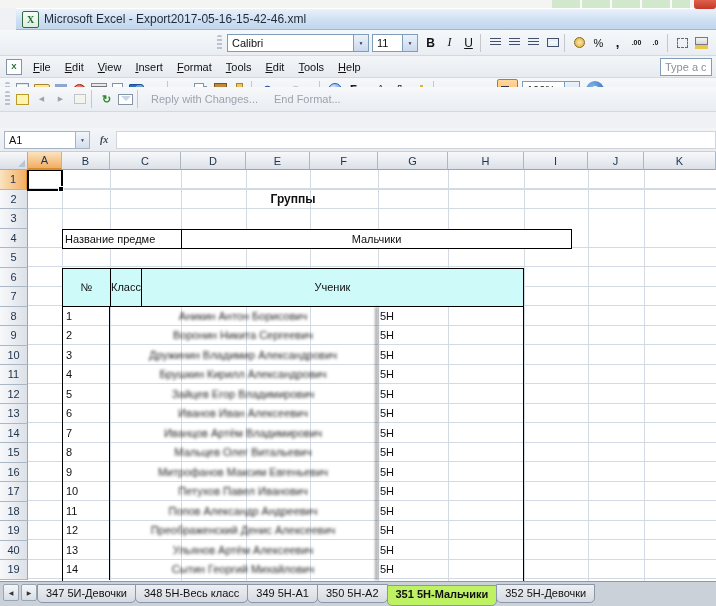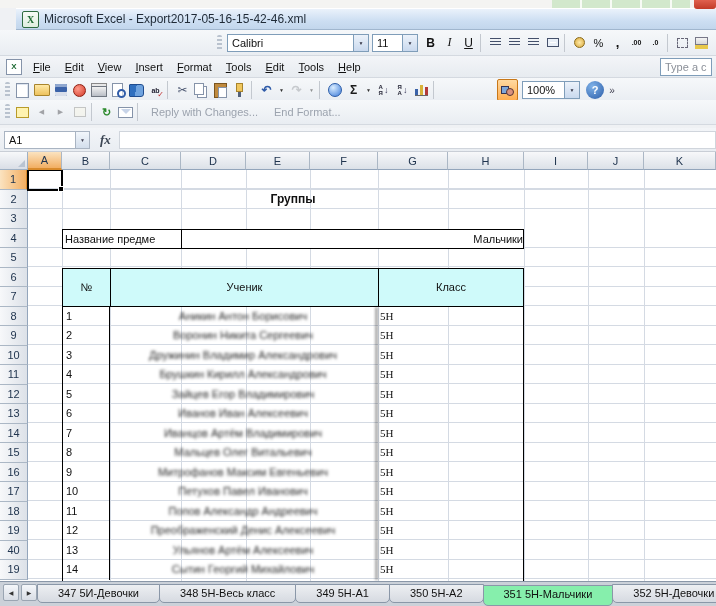--- a/index.html
+++ b/index.html
@@ -22,21 +22,21 @@
     background:linear-gradient(#F6FBF6,#DFEEDF);border:1px solid #2E6B40;border-radius:2px;}
   .xl-icon::before{content:"X";color:#1E6B34;font-weight:bold;font-size:10px;font-family:"Liberation Serif",serif;}
   .title-text{font-size:12px;color:#1F2A36;white-space:nowrap;}
 
   
   .bar{position:absolute;left:0;width:716px;display:flex;align-items:center;box-sizing:border-box;
     background:linear-gradient(#F6F8FA,#E9EDF2);border-bottom:1px solid #D4D9E0;}
   #fmtbar{top:30px;height:26px;}
   #menubar{top:56px;height:22px;background:linear-gradient(#F3F5F8,#E7EBF0);padding:0 4px;}
   #stdbar{top:78px;height:25px;padding-left:2px;}
-  #revbar{top:100px;height:25px;padding-left:2px;}
+  #revbar{top:87px;height:25px;padding-left:2px;}
   .grip{width:5px;height:16px;margin:0 3px;flex:0 0 auto;
     background:repeating-linear-gradient(to bottom,#B9C2CE 0 2px,transparent 2px 4px);border-radius:2px;}
   .lead{width:214px;flex:0 0 auto;}
   .repeat{display:contents;}
 
   .tbtn{min-width:19px;height:20px;display:flex;align-items:center;justify-content:center;
     border-radius:2px;flex:0 0 auto;position:relative;cursor:default;}
   .tbtn .g{pointer-events:none;}
   .tbtn.sep{min-width:3px;width:3px;height:18px;border-left:1px solid #C3C8CF;margin:0 2px;border-radius:0;}
   .tbtn.dd{min-width:11px;width:11px;}
@@ -144,21 +144,21 @@
 
   
   #fxbar{position:absolute;left:0;top:128px;width:716px;height:24px;display:flex;align-items:center;
     background:linear-gradient(#F3F5F8,#E9EDF2);border-bottom:1px solid #C9CED6;box-sizing:border-box;}
   .namebox{width:72px;height:18px;background:#fff;border:1px solid #A9B4C2;display:flex;align-items:center;
     padding-left:4px;box-sizing:border-box;margin-left:4px;}
   .nb-dd{width:14px;height:18px;border:1px solid #A9B4C2;border-left:none;box-sizing:border-box;
     background:linear-gradient(#F2F6FB,#D3DEEC);display:flex;align-items:center;justify-content:center;}
   .nb-dd::before{content:"▼";font-size:5px;color:#445;}
   .fx{margin:0 8px 0 10px;font-family:"Liberation Serif",serif;font-style:italic;font-weight:bold;
-    color:#3C4654;font-size:13px;}
+    color:#3C4654;font-size:10px;}
   .fxinput{flex:1;height:18px;background:#fff;border:1px solid #D0D5DC;box-sizing:border-box;}
 
   
   #colhdr{position:absolute;left:0;top:152px;width:716px;height:18px;display:flex;}
   .corner{width:28px;height:18px;box-sizing:border-box;flex:0 0 auto;position:relative;
     background:linear-gradient(#F7F8FA,#D9DEE6);border-right:1px solid #9EB0C4;border-bottom:1px solid #9EB0C4;}
   .corner::before{content:"";position:absolute;right:2px;bottom:2px;
     border-left:7px solid transparent;border-bottom:7px solid #B9C4D2;}
   .ch{height:18px;display:flex;align-items:center;justify-content:center;box-sizing:border-box;
     background:linear-gradient(#F7F8FA,#DCE1E8);border-right:1px solid #ABB7C5;border-bottom:1px solid #93A5BB;
@@ -174,52 +174,52 @@
   .rh.sel{background:linear-gradient(90deg,#FBE3C0,#F2AE62);border-right:2px solid #D98A2B;}
   #canvas{position:relative;flex:1;
     background:repeating-linear-gradient(to bottom,transparent 0 18.5px,#D4DAE3 18.5px 19.5px);}
   .vgl{position:absolute;top:0;bottom:0;width:1px;background:#D4DAE3;}
 
   
   .grp-title{position:absolute;left:34px;top:19.5px;width:462px;height:19.5px;line-height:19px;
     text-align:center;font-weight:bold;font-size:12px;}
   .subj{position:absolute;left:34px;top:58.5px;width:120px;height:20px;border:1px solid #000;
     box-sizing:border-box;background:#fff;line-height:18px;padding-left:2px;overflow:hidden;white-space:nowrap;}
-  .grpname{position:absolute;left:153px;top:58.5px;width:343px;height:20px;border:1px solid #000;
-    box-sizing:border-box;background:#fff;text-align:right;line-height:18px;}
+  .grpname{position:absolute;left:153px;top:58.5px;width:391px;height:20px;border:1px solid #000;
+    box-sizing:border-box;background:#fff;text-align:center;line-height:18px;}
   .thead{position:absolute;left:34px;top:97.5px;width:462px;height:39px;display:flex;
     background:#CFFAFA;border:1px solid #000;box-sizing:border-box;}
   .thc{display:flex;align-items:center;justify-content:center;border-right:1px solid #000;
     box-sizing:border-box;height:100%;}
   .thc:last-child{border-right:none;flex:1;}
   .th-num{width:48px;}
   .th-student{width:268px;}
   .tbody{position:absolute;left:34px;top:136.5px;width:462px;height:274px;box-sizing:border-box;
     border-left:1px solid #000;border-right:1px solid #000;}
   .trow{display:flex;height:19.5px;box-sizing:border-box;}
   .tc{box-sizing:border-box;height:100%;line-height:19px;overflow:hidden;white-space:nowrap;}
   .tnum{width:47px;border-right:1px solid #000;padding-left:3px;}
   .tname{width:267px;border-right:1px solid #000;text-align:center;}
-  .tklass{flex:1;padding-left:3px;font-family:Liberation Serif, serif;}
+  .tklass{flex:1;padding-left:3px;}
   .redacted{filter:blur(1.7px);color:#2B2B2B;}
   .selbox{position:absolute;left:-1px;top:-1px;width:36px;height:21.5px;border:2px solid #000;
     box-sizing:border-box;}
   .selbox::after{content:"";position:absolute;right:-3px;bottom:-3px;width:4px;height:4px;
     background:#000;border:1px solid #fff;}
 
   
   #tabs{position:absolute;left:0;top:581px;width:716px;height:25px;background:#CBD1D9;
     border-top:1px solid #8A97A8;display:flex;align-items:flex-start;padding-left:2px;box-sizing:border-box;}
   .tnav{width:14px;height:15px;margin:2px 1px 0;background:linear-gradient(#F5F7FA,#D8DDE5);
     border:1px solid #9AA5B2;border-radius:2px;display:flex;align-items:center;justify-content:center;
     font-size:6px;color:#333;flex:0 0 auto;}
-  .tab{height:17px;margin:2px 0 0 -1px;padding:0 20px;line-height:16px;
+  .tab{height:17px;margin:2px 0 0 -1px;padding:0 8px;line-height:16px;
     background:linear-gradient(#EDEFF2,#D6DAE1);border:1px solid #8A97A8;border-radius:0 0 5px 5px;
     white-space:nowrap;flex:0 0 auto;}
-  .tab.active{background:#86efac;font-weight:normal;height:19px;margin-top:3px;position:relative;z-index:2;}
+  .tab.active{background:#bef264;font-weight:bold;height:19px;margin-top:3px;position:relative;z-index:2;}
 </style>
 </head>
 <body>
 
 <div class="app">
 
   <div id="topstrip">
     <div class="frag-green"></div>
   </div>
   <div class="frag-red"></div>
@@ -604,22 +604,22 @@
       <div class="vgl" style="left:496px"></div>
       <div class="vgl" style="left:560px"></div>
       <div class="vgl" style="left:616px"></div>
 
       <div class="grp-title">Группы</div>
       <div class="subj">Название предме</div>
       <div class="grpname">Мальчики</div>
 
       <div class="thead">
         <div class="thc th-num">№</div>
+        <div class="thc">Класс</div>
         <div class="thc th-student">Ученик</div>
-        <div class="thc">Класс</div>
       </div>
 
       <div class="tbody">
 
           <div class="trow">
             <span class="tc tnum">1</span>
             <span class="tc tname redacted">Аникин Антон Борисович</span>
             <span class="tc tklass">5Н</span>
           </div>
 

